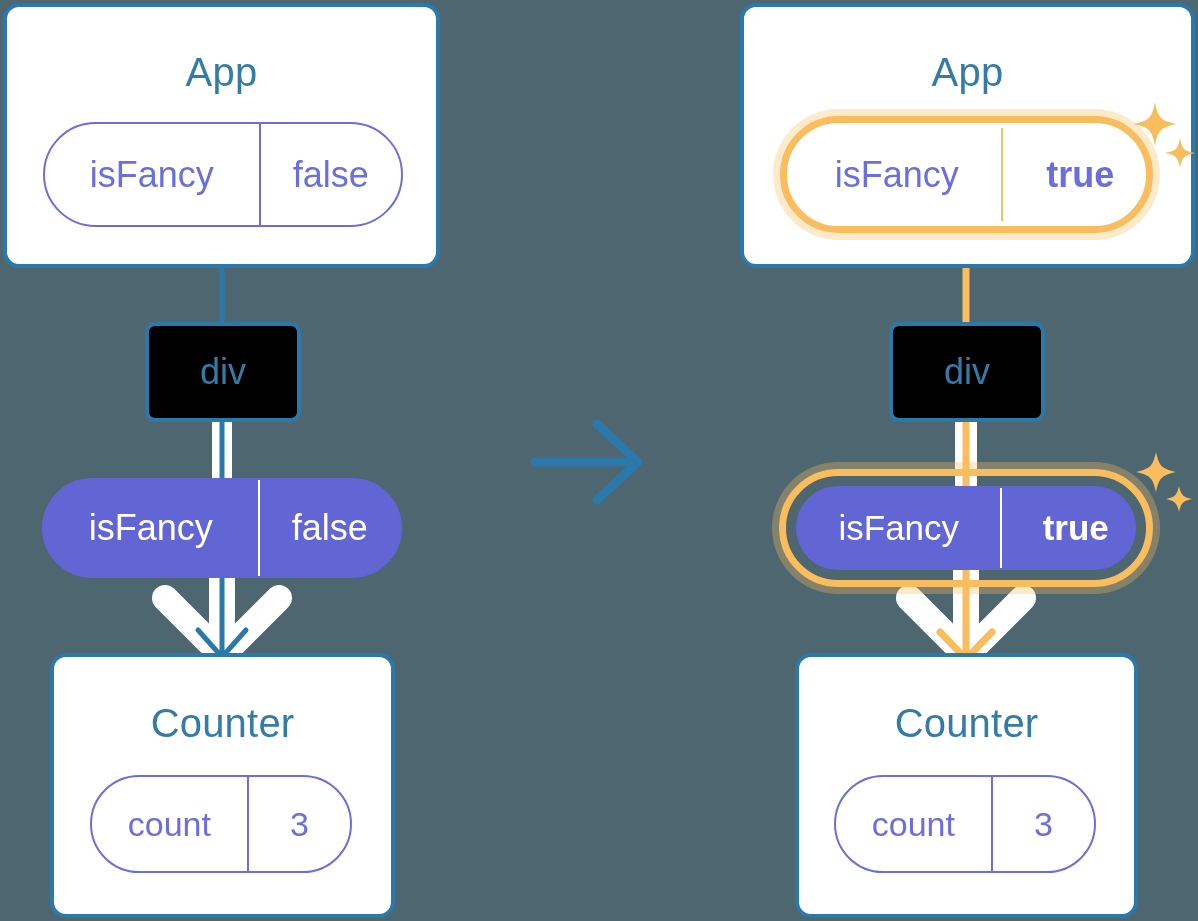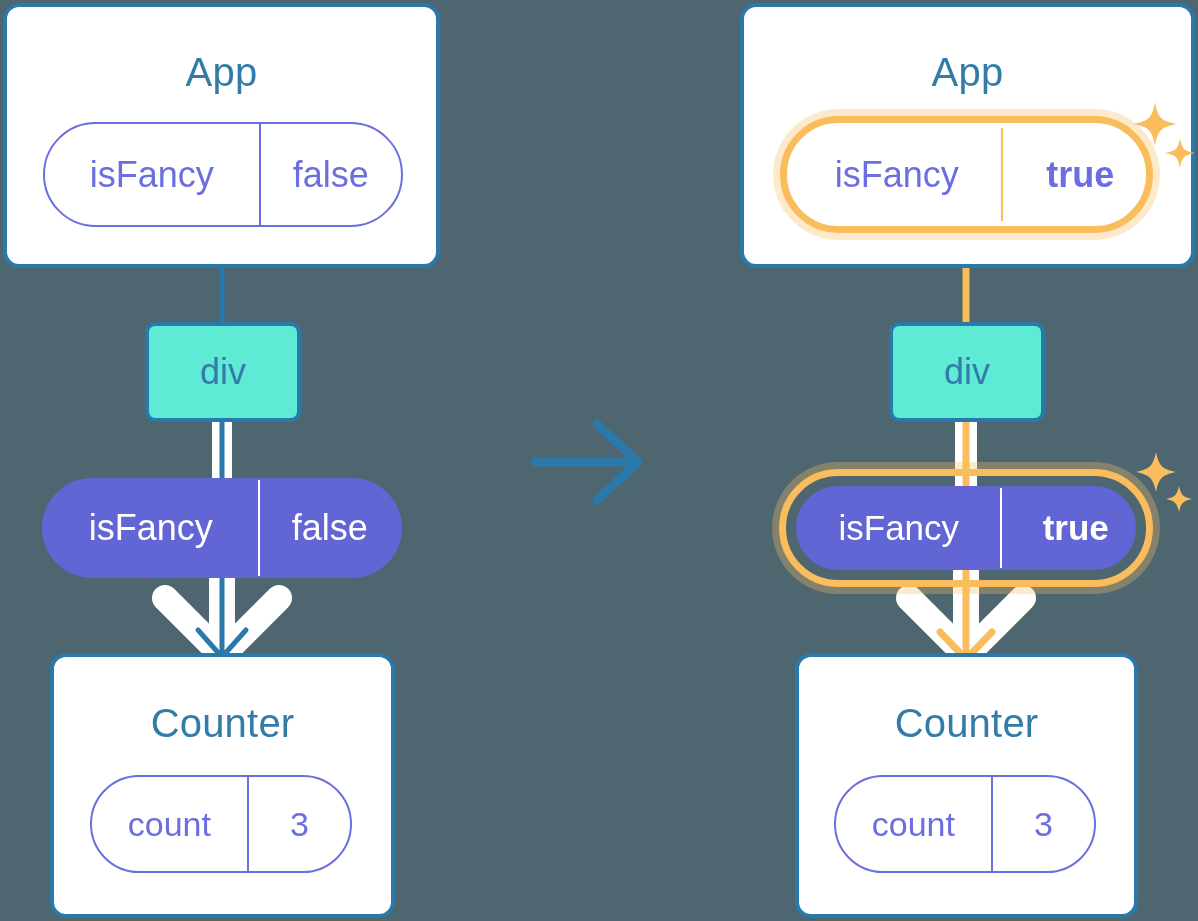--- a/index.html
+++ b/index.html
@@ -27,21 +27,21 @@
     left:0;right:0;
     text-align:center;
     color:#337ca8;
     font-size:40px;
     letter-spacing:0.2px;
     line-height:1;
     z-index:6;
   }
   .div-box{
     position:absolute;
-    background:#5eead4;
+    background:#000000;
     border:4px solid #2b79ab;
     border-radius:10px;
     box-sizing:border-box;
     display:flex;align-items:center;justify-content:center;
     color:#337ca8;
     font-size:36px;
     z-index:12;
   }
 
   

